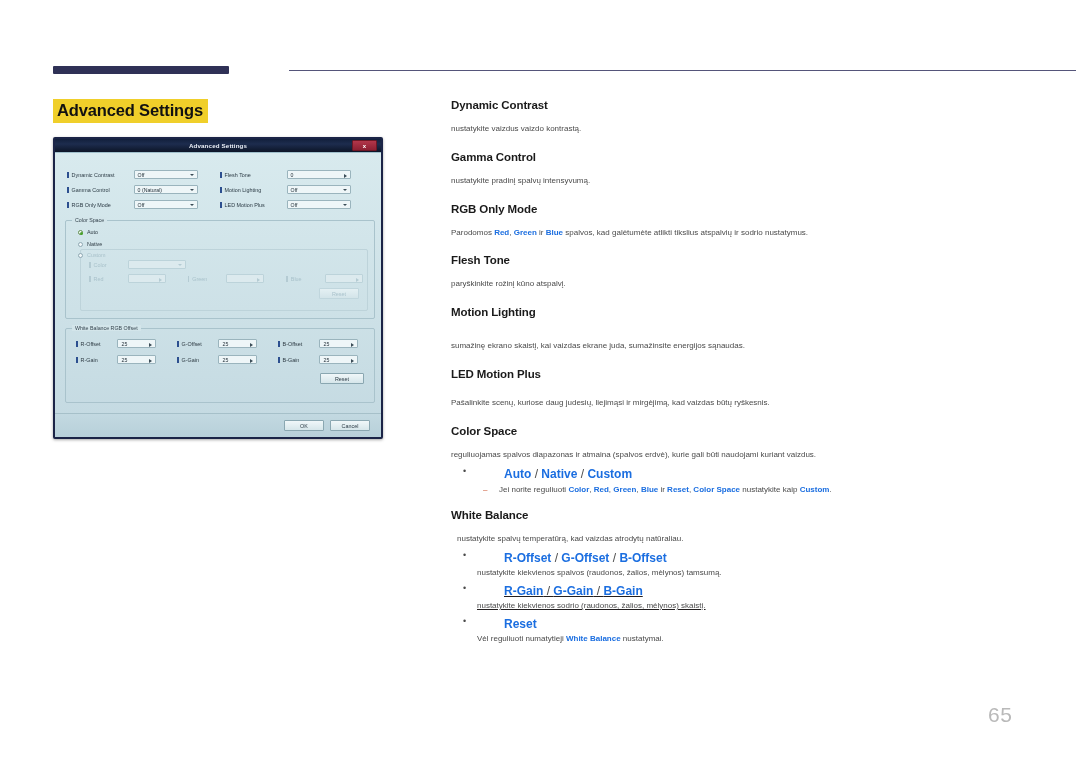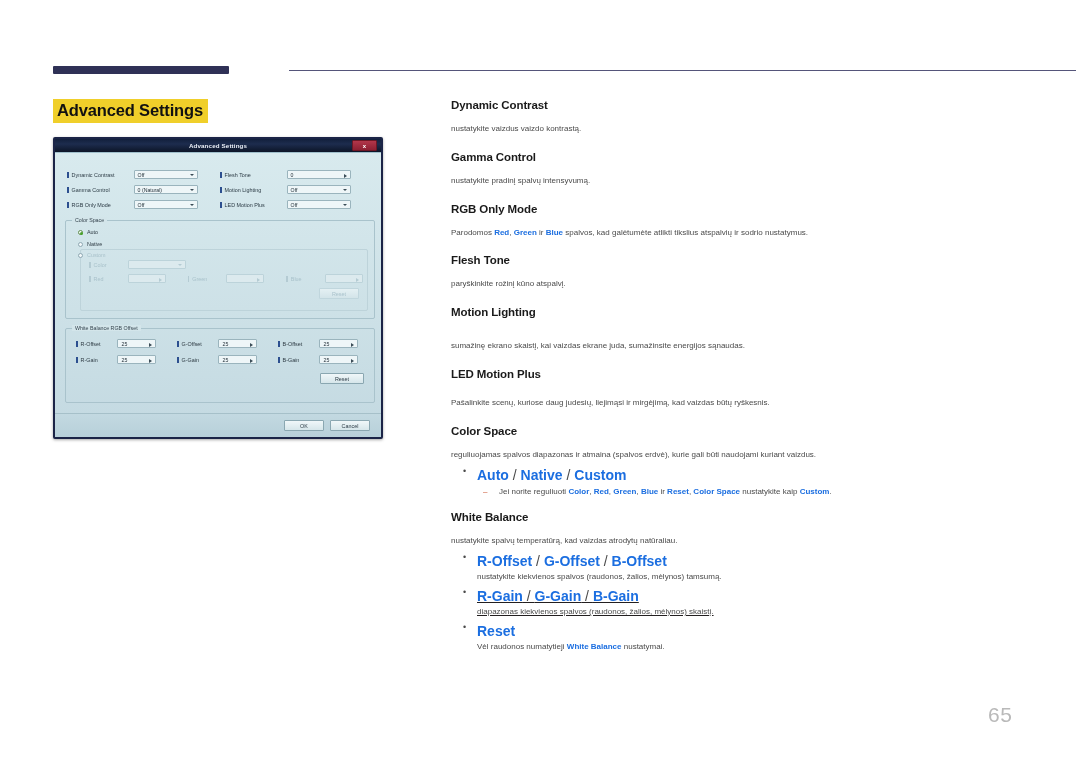--- a/index.html
+++ b/index.html
@@ -254,21 +254,21 @@
 
   ul.bullets { list-style: none; margin: 0; padding: 0; }
   ul.bullets > li { position: relative; padding-left: 26px; }
   ul.bullets > li::before {
     content: "•";
     position: absolute;
     left: 12px; top: -1px;
     color: #4a4a4a;
     font-size: 9px;
   }
-  .bullet-head { font-size: 14px; font-weight: bold; color: #1b6ee0; }
+  .bullet-head { font-size: 12px; font-weight: bold; color: #1b6ee0; margin-left: 27px; }
   .bullet-head .sep { color: #4a4a4a; font-weight: normal; }
   .sub-item {
     position: relative;
     padding-left: 22px;
     font-size: 8px;
     color: #4a4a4a;
     line-height: 1.35;
   }
   .sub-item::before {
     content: "–";
@@ -523,39 +523,39 @@
         </div>
         <div class="sub-item" style="margin-top:4px;">
           <span>Jei norite reguliuoti </span><span class="b-blue">Color</span><span>, </span><span class="b-blue">Red</span><span>, </span><span class="b-blue">Green</span><span>, </span><span class="b-blue">Blue</span><span> ir </span><span class="b-blue">Reset</span><span>, </span><span class="b-blue">Color Space</span><span> nustatykite kaip </span><span class="b-blue">Custom</span><span>.</span>
         </div>
       </li>
     </ul>
   </div>
 
   <div style="margin-top:14px;">
     <div class="sec-title">White Balance</div>
-    <p class="sec-desc" style="margin-top:13px;">nustatykite spalvų temperatūrą, kad vaizdas atrodytų natūraliau.</p>
+    <p class="sec-desc" style="margin-top:13px;margin-left:6px;">nustatykite spalvų temperatūrą, kad vaizdas atrodytų natūraliau.</p>
     <ul class="bullets" style="margin-top:6px;">
       <li style="margin-bottom:5px;">
         <div class="bullet-head">
           <span>R-Offset</span><span class="sep"> / </span><span>G-Offset</span><span class="sep"> / </span><span>B-Offset</span>
         </div>
         <div class="sec-desc" style="margin-top:3px;">nustatykite kiekvienos spalvos (raudonos, žalios, mėlynos) tamsumą.</div>
       </li>
       <li style="margin-bottom:5px;text-decoration:underline;">
         <div class="bullet-head">
           <span>R-Gain</span><span class="sep"> / </span><span>G-Gain</span><span class="sep"> / </span><span>B-Gain</span>
         </div>
-        <div class="sec-desc" style="margin-top:3px;">diapazonas kiekvienos spalvos (raudonos, žalios, mėlynos) skaistį.</div>
+        <div class="sec-desc" style="margin-top:3px;">nustatykite kiekvienos sodrio (raudonos, žalios, mėlynos) skaistį.</div>
       </li>
       <li>
         <div class="bullet-head">
           <span>Reset</span>
         </div>
         <div class="sec-desc" style="margin-top:3px;">
-          <span>Vėl raudonos numatytieji </span><span class="b-blue">White Balance</span><span> nustatymai.</span>
+          <span>Vėl reguliuoti numatytieji </span><span class="b-blue">White Balance</span><span> nustatymai.</span>
         </div>
       </li>
     </ul>
   </div>
 </div>
 
 <div class="page-number">65</div>
 
 </body></html>

